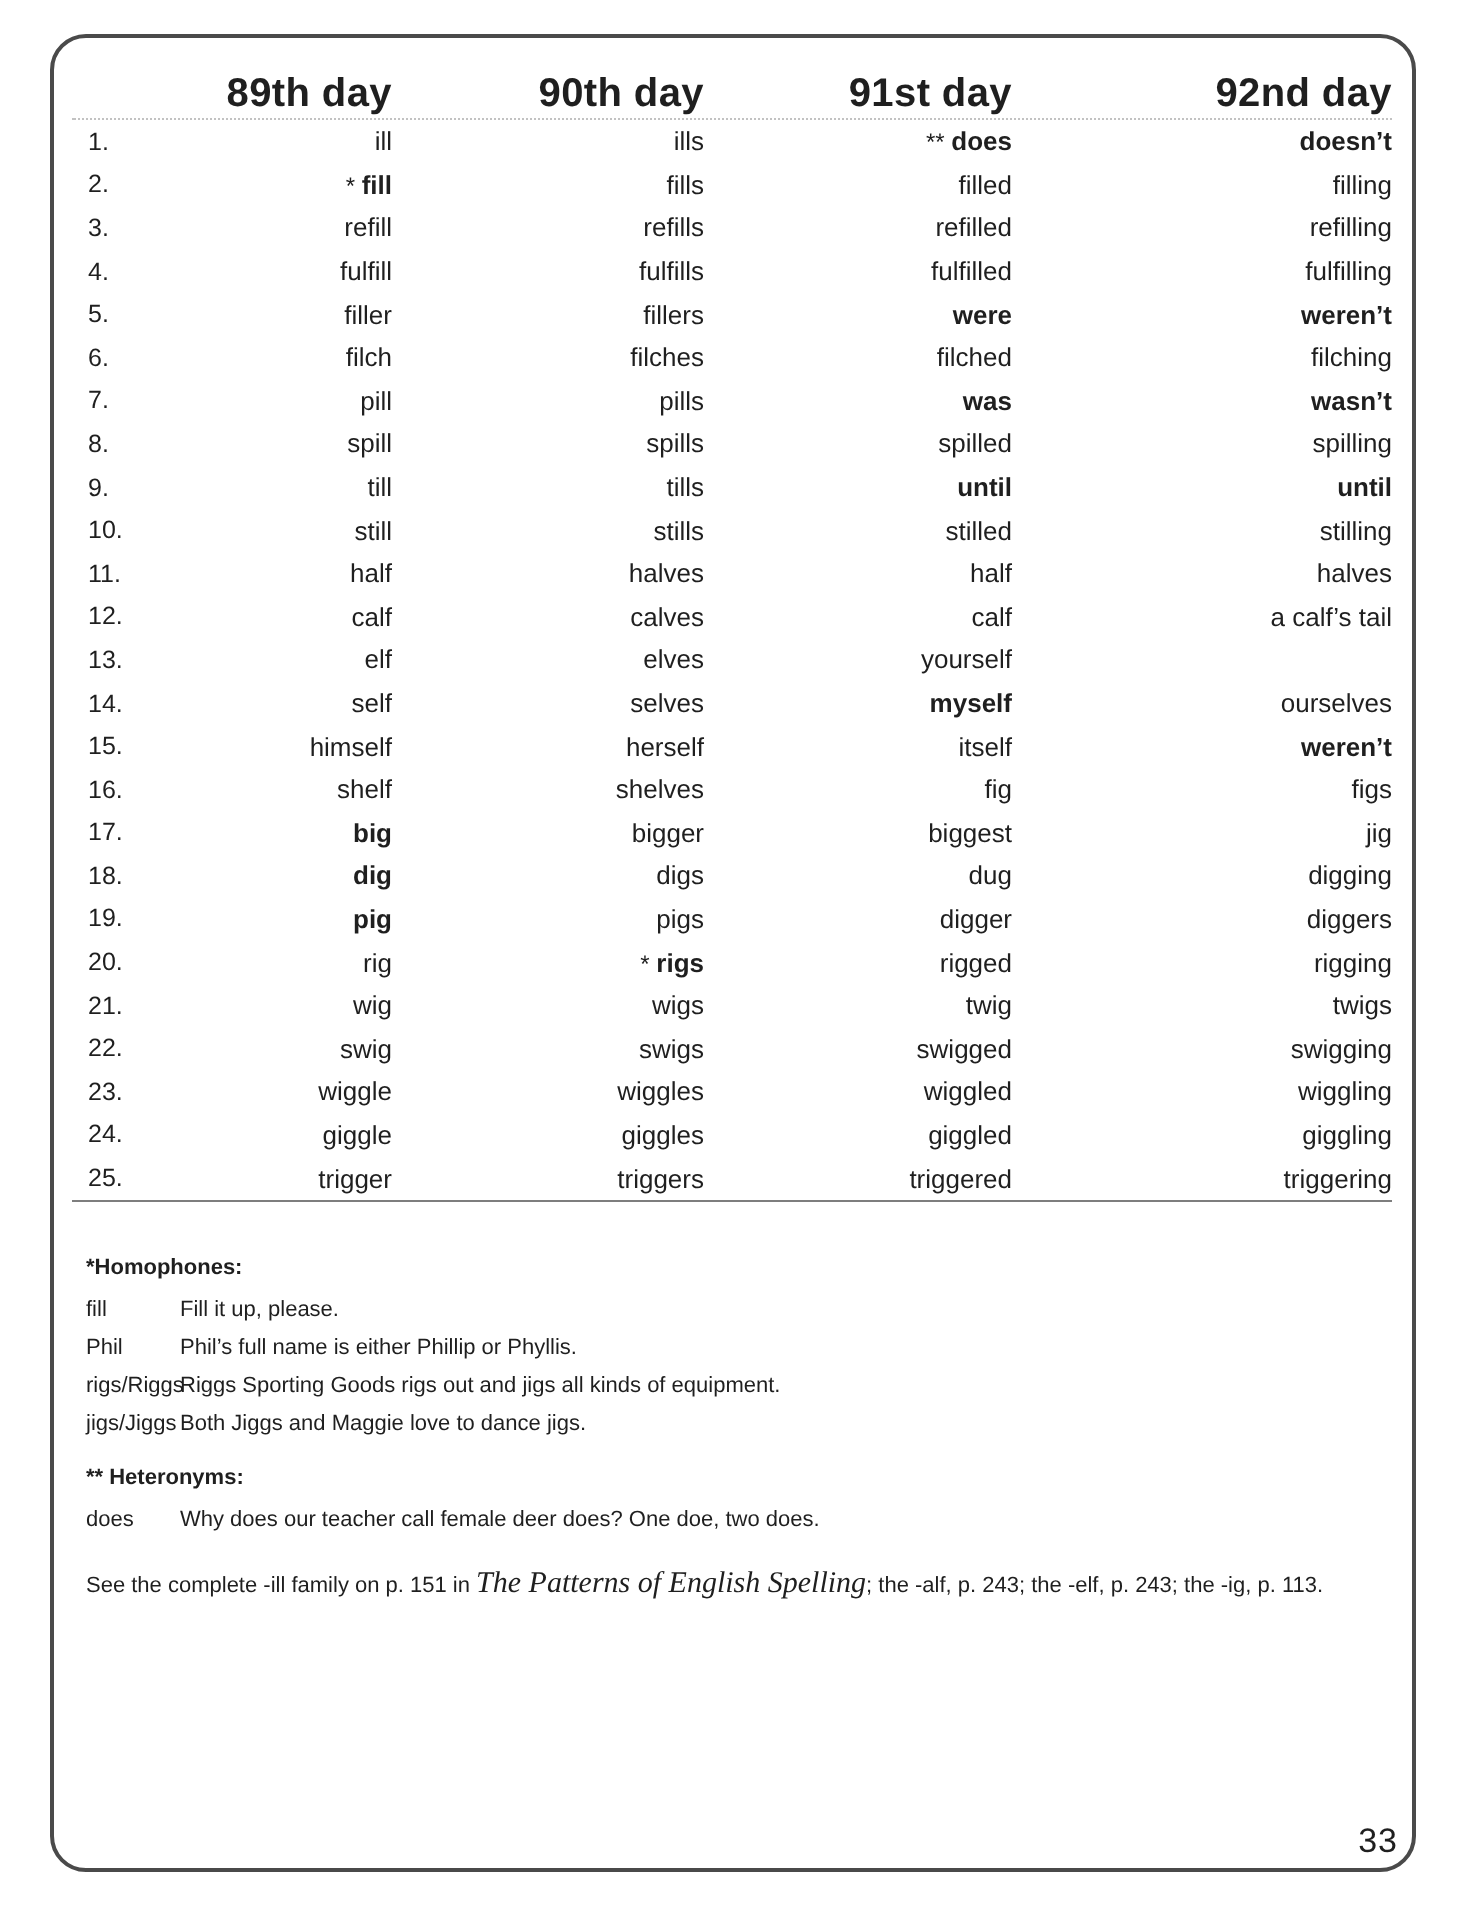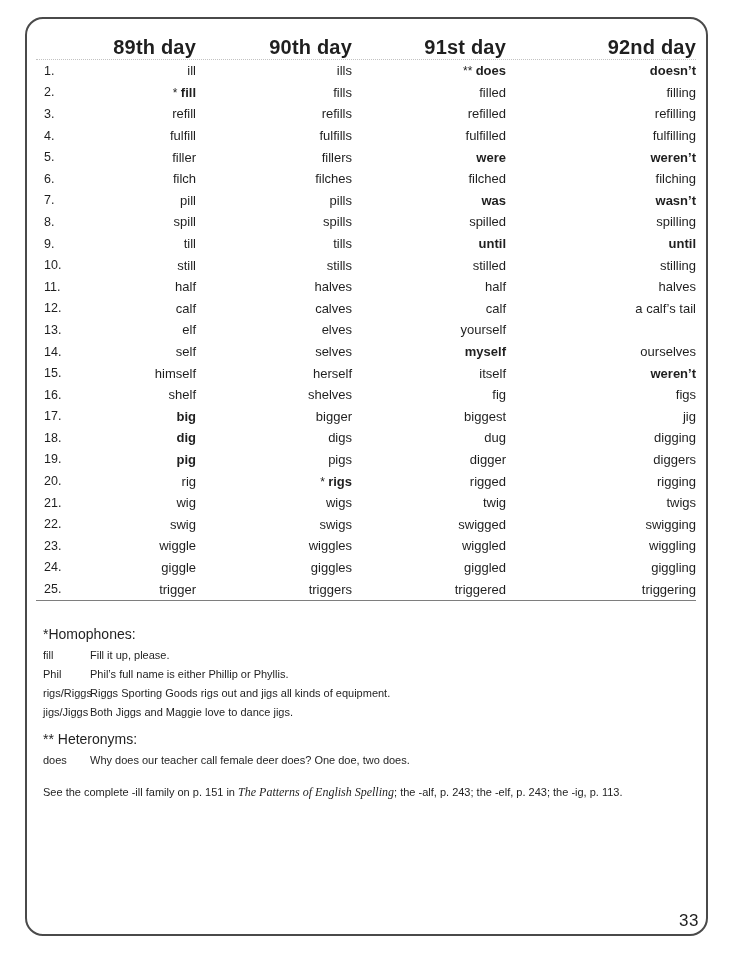--- a/index.html
+++ b/index.html
@@ -33,30 +33,30 @@
   }
   .tbody{border-bottom:1.5px solid #7e7e7e;}
   .row .num{text-align:left;padding-left:8px;font-size:12.5px;}
   .row .cell{text-align:right;white-space:nowrap;}
   .cell.bold{font-weight:bold;}
   .cell .prefix{font-weight:normal;font-size:12px;}
   
   .footnotes{
     position:absolute;left:43px;top:627px;width:640px;font-size:11px;
   }
-  .fn-heading{font-weight:normal;font-size:14px;line-height:15px;}
+  .fn-heading{font-weight:bold;font-size:11px;line-height:15px;}
   .fn-items{margin-top:4px;}
   .fn-item{
     display:grid;grid-template-columns:45px 1fr;column-gap:2px;
     line-height:19px;
   }
   .fn-term{white-space:nowrap;}
   .fn-heading.het{margin-top:10px;}
   .reference{margin-top:15px;font-size:11px;line-height:15px;}
-  .reference i{font-family:"Liberation Serif","DejaVu Serif",serif;font-size:12px;}
+  .reference i{font-family:"Liberation Serif","DejaVu Serif",serif;font-size:15px;}
   
   .page-num{
     position:absolute;right:36px;bottom:26px;font-size:17px;font-weight:bold;
     font-weight:normal;letter-spacing:.5px;
   }
 </style>
 </head>
 <body>
 
 <div class="page-border"></div>

